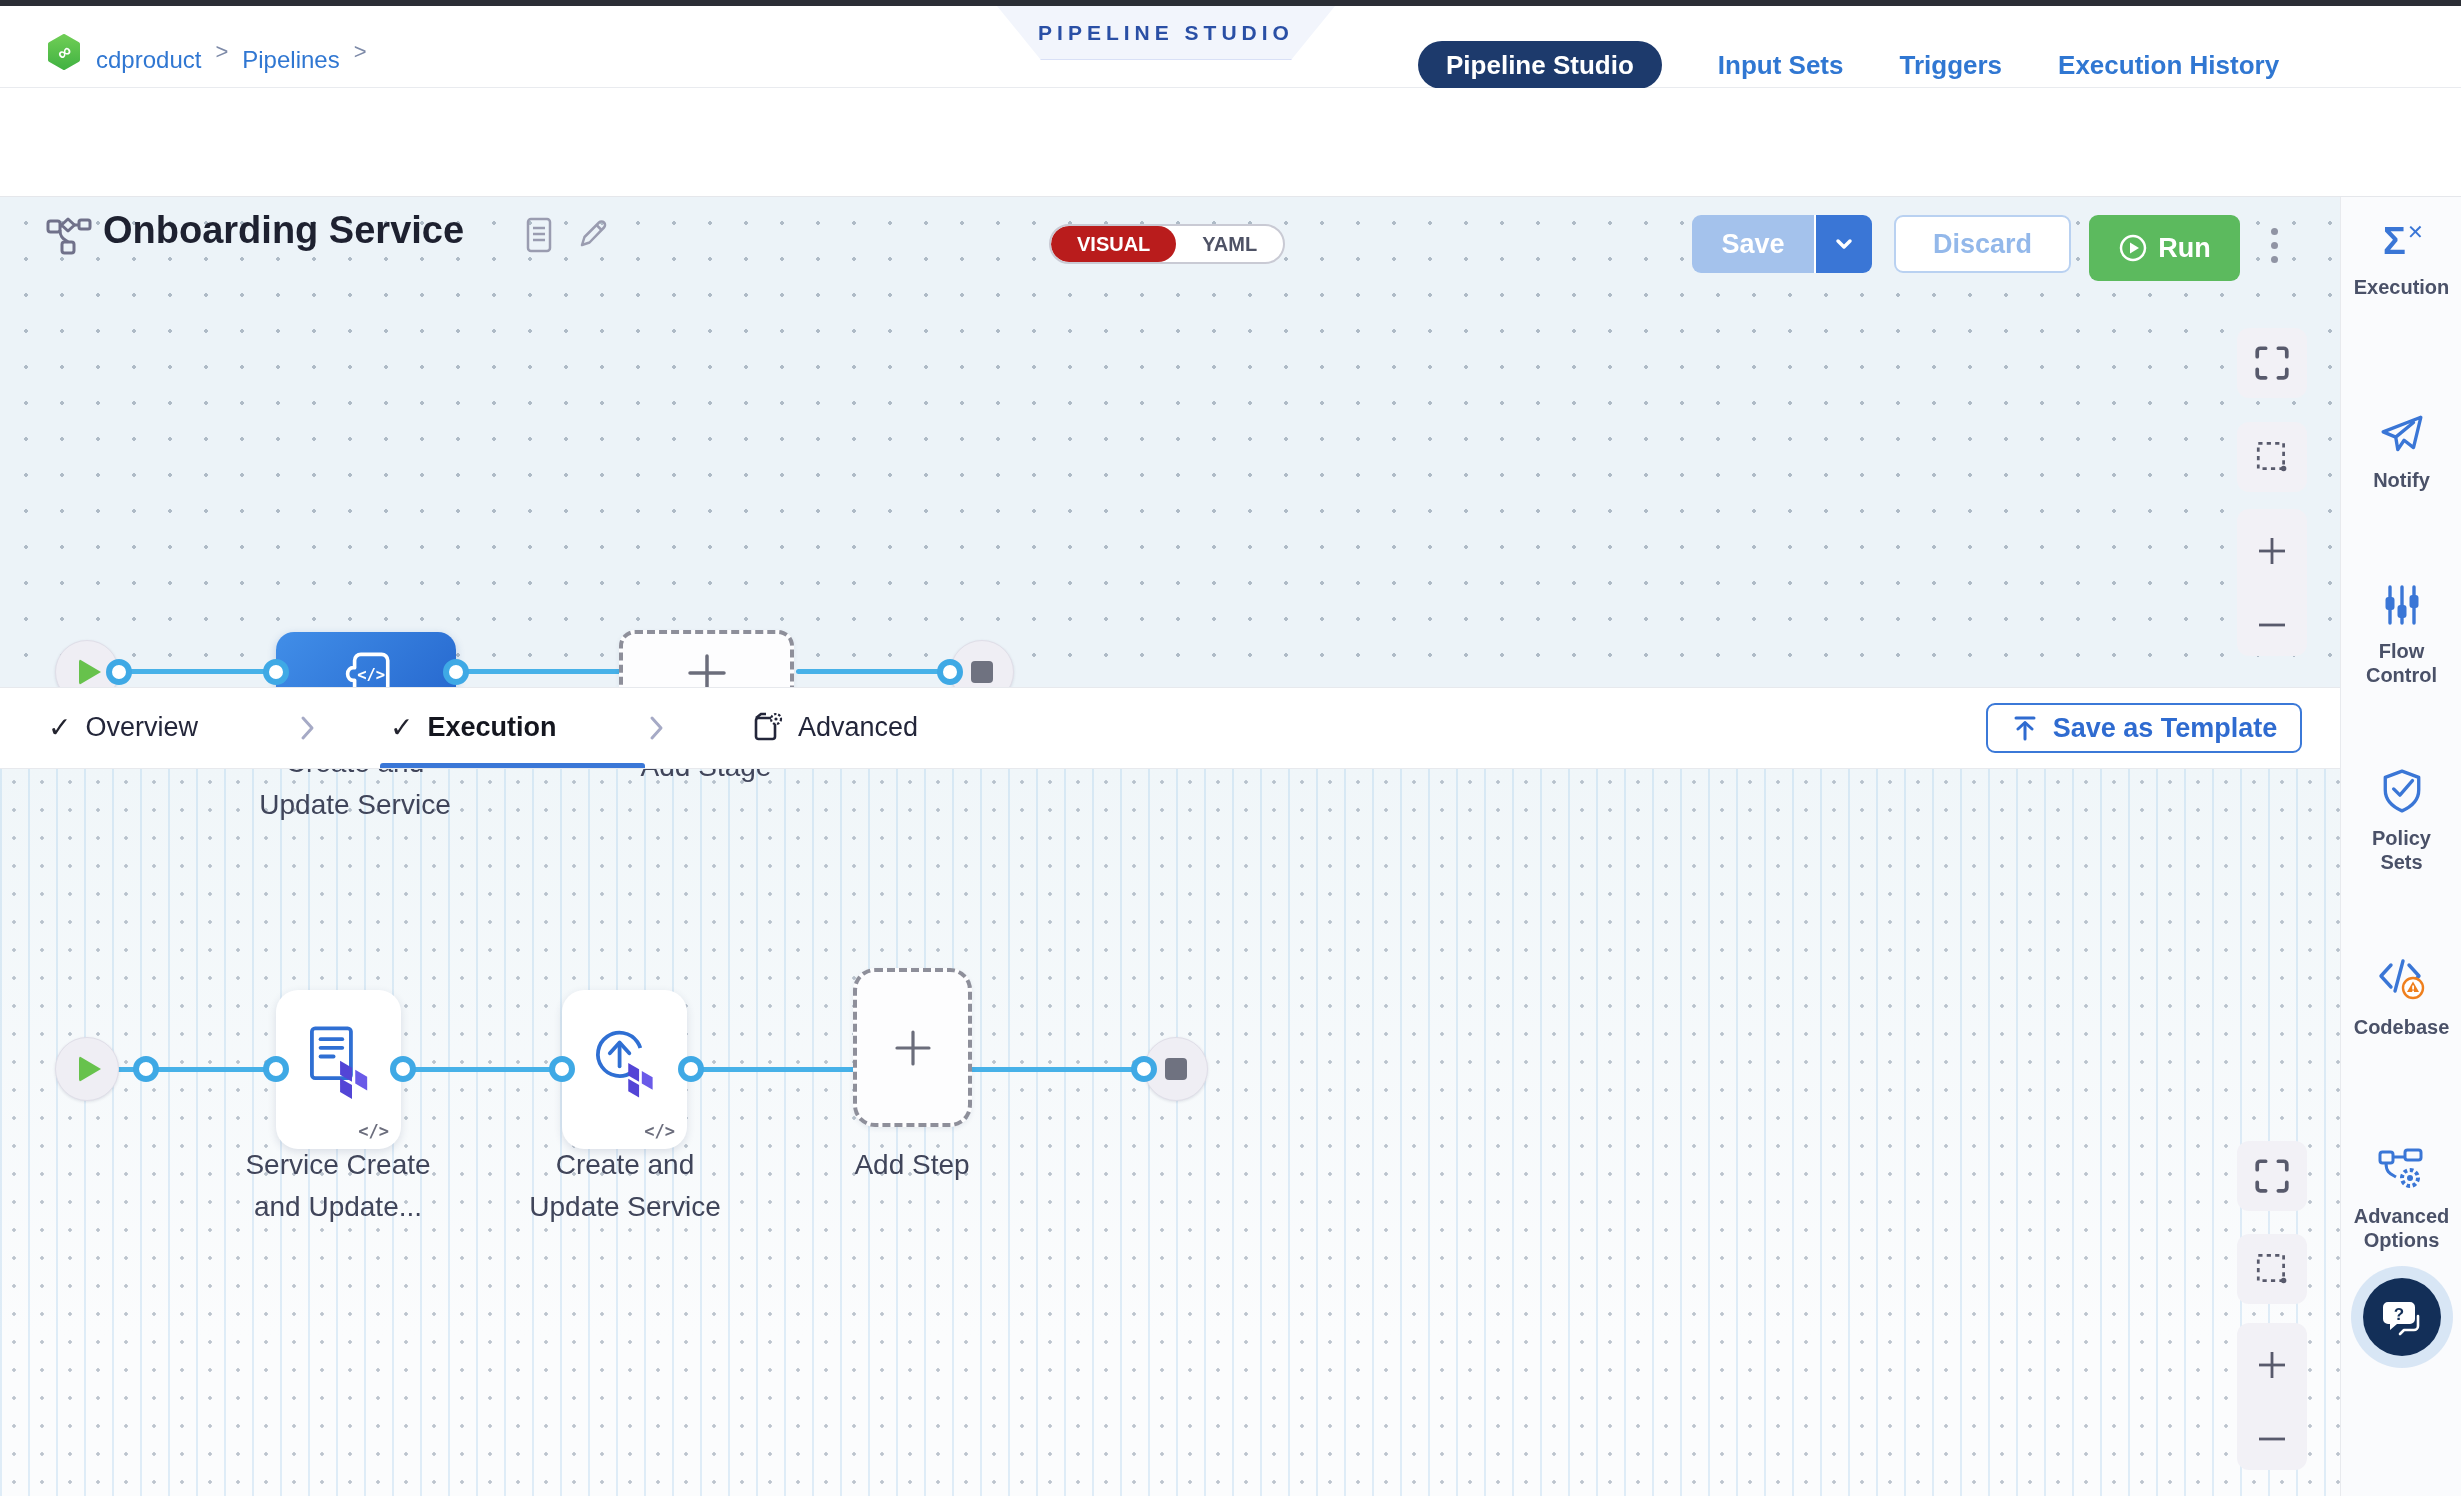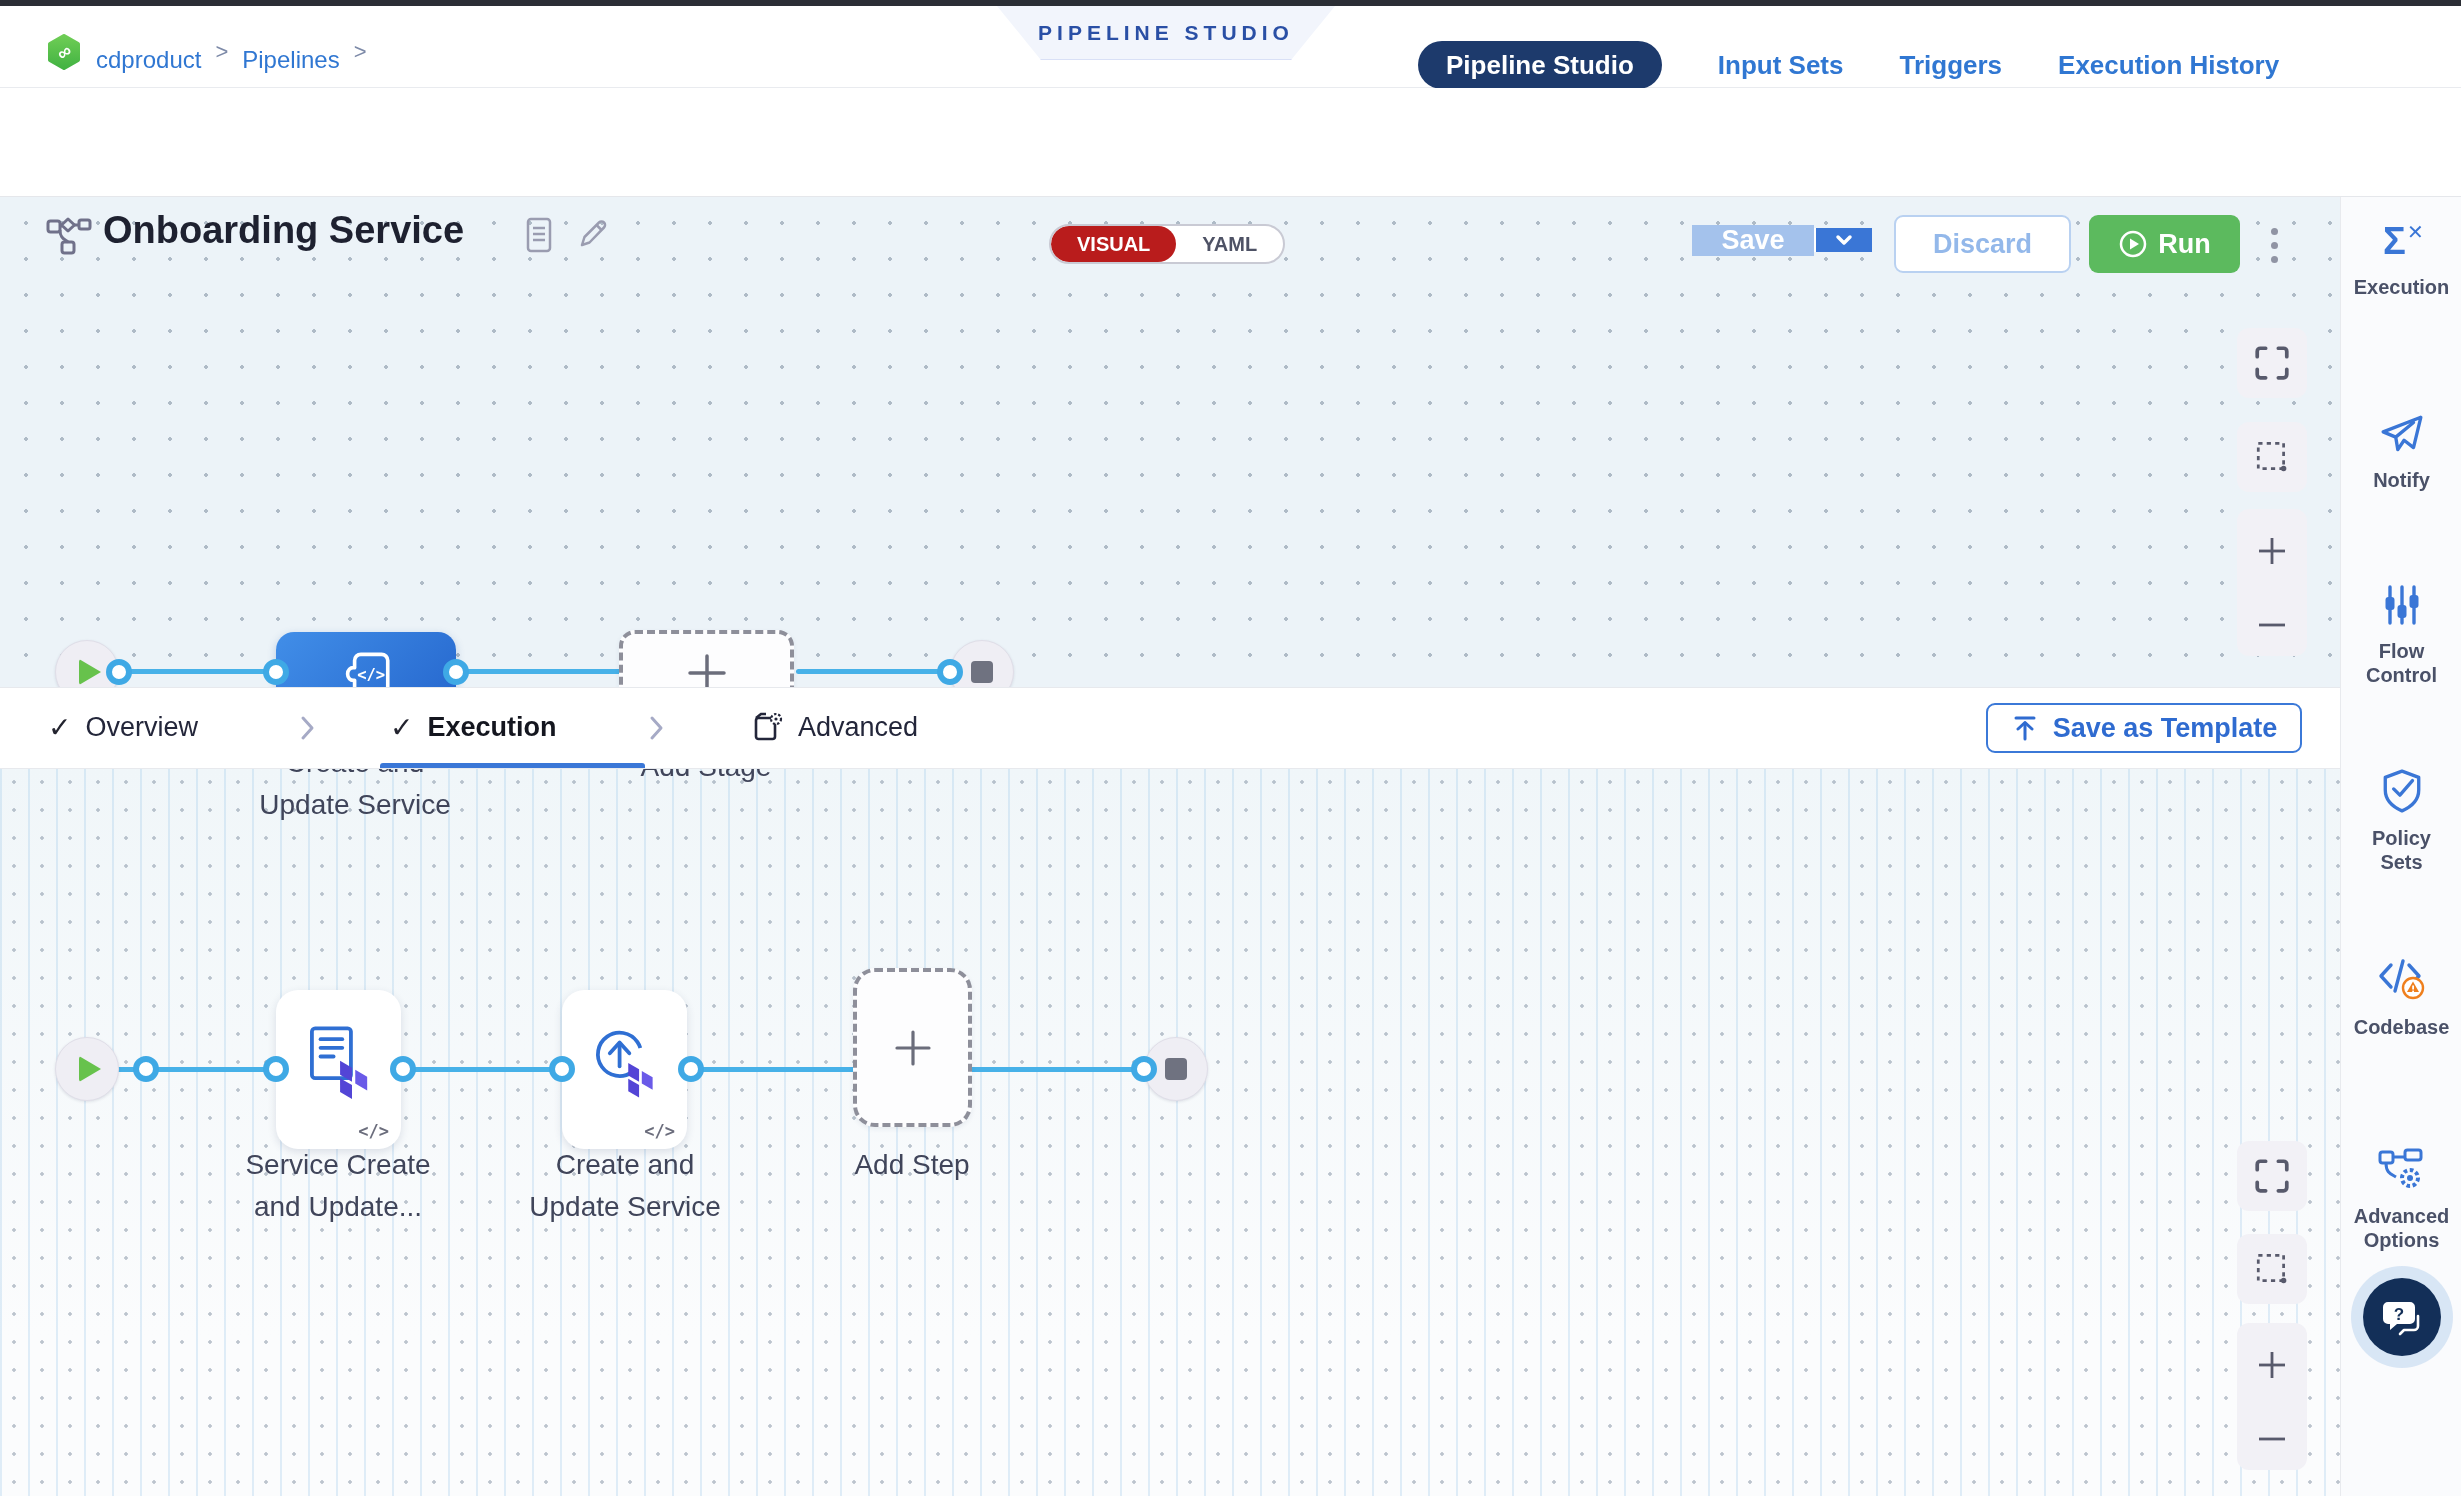--- a/index.html
+++ b/index.html
@@ -28,27 +28,27 @@
 
   
   #header2 { left:0; top:88px; width:2462px; height:109px; background:#fff; border-bottom:1px solid #e5e7eb; z-index:30; }
   #pagetitle { left:103px; top:121px; font-size:38px; font-weight:bold; color:#1e2130; }
   #mode-toggle { left:1049px; top:136px; height:40px; border:2px solid #c9cad4; border-radius:20px;
     background:#fff; display:flex; align-items:center; overflow:hidden; }
   .seg { height:36px; display:flex; align-items:center; padding:0 26px; font-size:20px; font-weight:bold; cursor:pointer; }
   .seg.sel { background:#b91c1c; color:#fff; border-radius:18px; }
   .seg.unsel { color:#4e5265; }
 
-  #save-split { left:1692px; top:127px; height:50px; display:flex; border-radius:9px; overflow:hidden; cursor:pointer;align-items:center; }
+  #save-split { left:1692px; top:127px; height:58px; display:flex; border-radius:9px; overflow:hidden; cursor:pointer; }
   #save-main { width:122px; background:#a4c2ec; color:#fff; font-size:27px; font-weight:600;
     display:flex; align-items:center; justify-content:center; }
   #save-caret { width:58px; background:#3a76d6; display:flex; align-items:center; justify-content:center; border-left:2px solid #fff; }
   #discard-btn { left:1894px; top:127px; width:177px; height:58px; background:#fff; border:2px solid #b9d1f1;
     border-radius:9px; color:#93b8ea; font-size:27px; font-weight:600; display:flex; align-items:center; justify-content:center; cursor:pointer; }
-  #run-btn { left:2089px; top:127px; width:151px; height:58px; background:#5cba5e; border-radius:9px;
+  #run-btn { left:2089px; top:127px; width:151px; height:66px; background:#5cba5e; border-radius:9px;
     color:#fff; font-size:27px; font-weight:bold; display:flex; align-items:center; justify-content:center; gap:10px; cursor:pointer; }
   #kebab { left:2259px; top:133px; width:30px; height:48px; display:flex; flex-direction:column; align-items:center; justify-content:center; gap:7px; cursor:pointer; }
   #kebab i { width:7px; height:7px; border-radius:50%; background:#9094a4; }
 
   
   #canvas1 { left:0; top:197px; width:2340px; height:490px; background:#ecf3f8;
     background-image:radial-gradient(circle, rgba(125,140,158,.55) 1.6px, transparent 2px);
     background-size:36px 36px; background-position:8px 8px; }
   #canvas2 { left:0; top:768px; width:2340px; height:728px;
     background:linear-gradient(#f0f6f9, #fbfcfd 78%);

